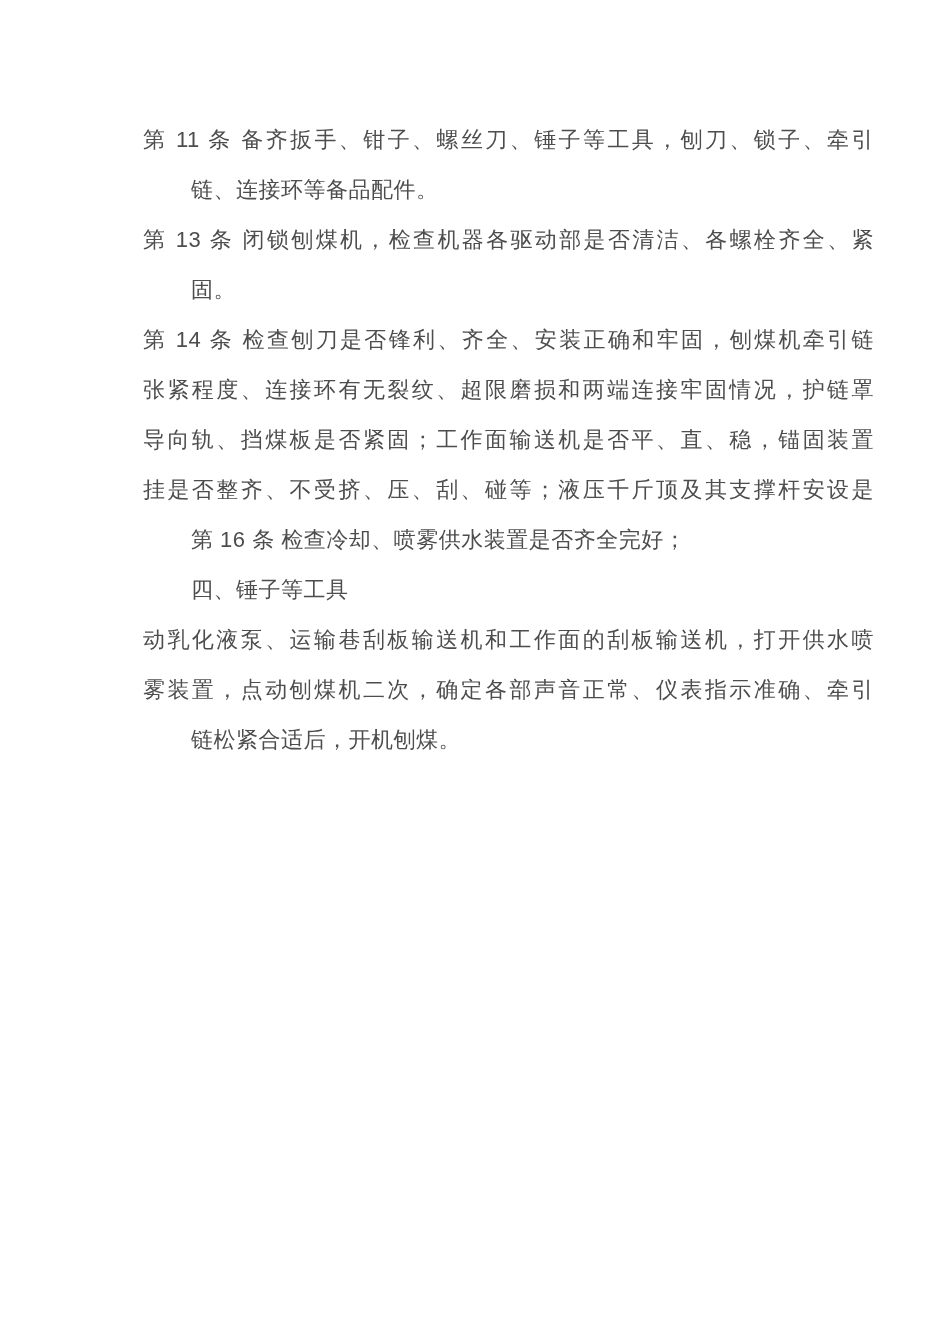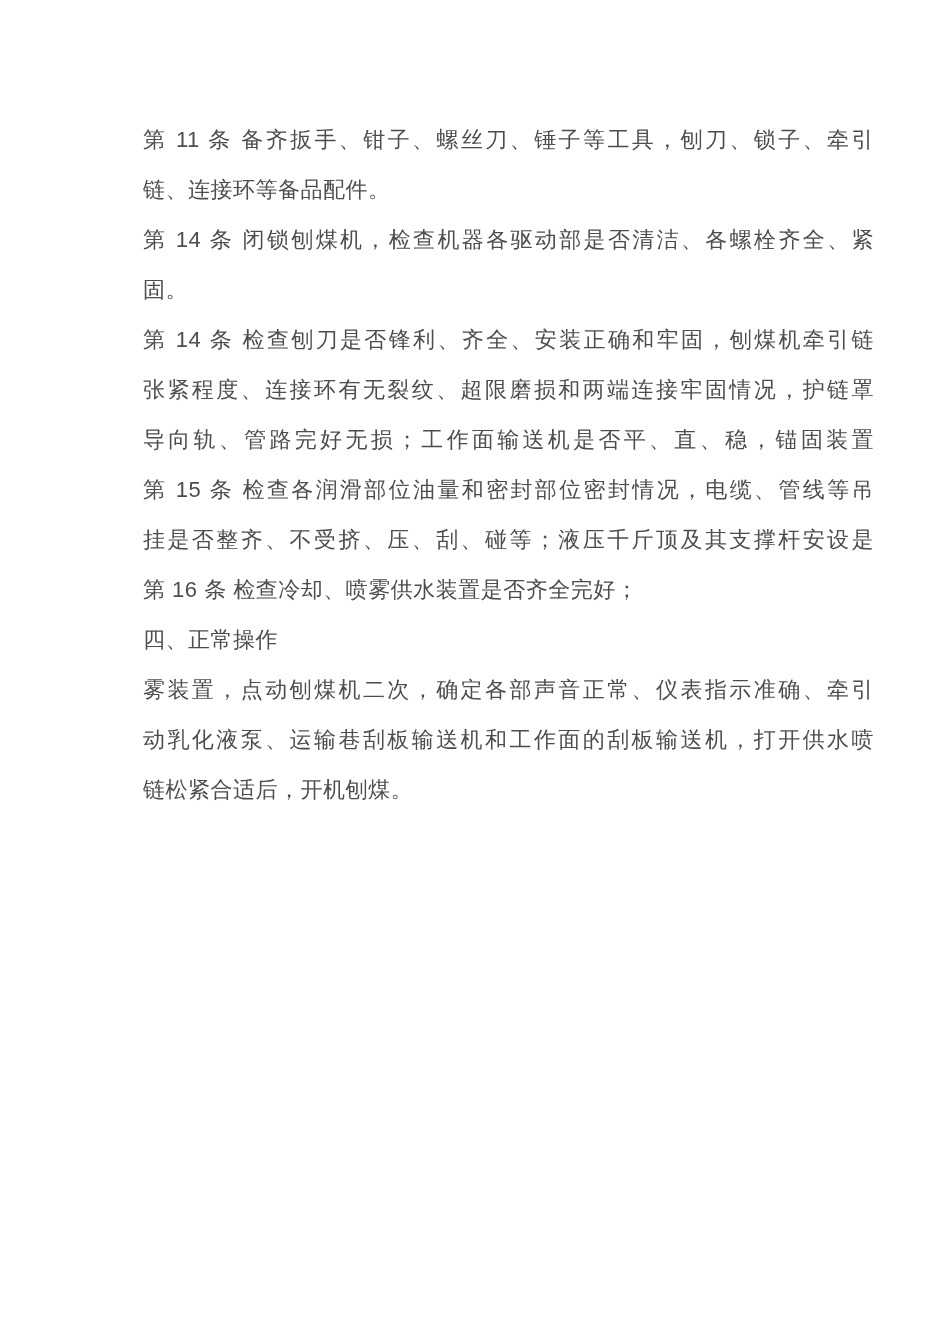--- a/index.html
+++ b/index.html
@@ -32,49 +32,49 @@
     line-height: 50px;
     color: #4d4d4d;
     text-align: justify;
     text-align-last: justify;
     white-space: normal;
     letter-spacing: 0.5px;
   }
   .line.para-end {
     text-align: right;
     text-align-last: left;
+    margin-left: 48px;
   }
 </style>
 </head>
 <body>
 
 <main class="page">
   <div class="doc-body" id="doc-body">
       <div class="para">
         <div class="line">第 11 条 备齐扳手、钳子、螺丝刀、锤子等工具，刨刀、锁子、牵引</div>
         <div class="line para-end">链、连接环等备品配件。</div>
       </div>
       <div class="para">
-        <div class="line">第 14 条 闭锁刨煤机，检查机器各驱动部是否清洁、各螺栓齐全、紧</div>
+        <div class="line">第 13 条 闭锁刨煤机，检查机器各驱动部是否清洁、各螺栓齐全、紧</div>
         <div class="line para-end">固。</div>
       </div>
       <div class="para">
         <div class="line">第 14 条 检查刨刀是否锋利、齐全、安装正确和牢固，刨煤机牵引链</div>
         <div class="line">张紧程度、连接环有无裂纹、超限磨损和两端连接牢固情况，护链罩</div>
-        <div class="line">导向轨、管路完好无损；工作面输送机是否平、直、稳，锚固装置</div>
+        <div class="line">导向轨、挡煤板是否紧固；工作面输送机是否平、直、稳，锚固装置</div>
       </div>
       <div class="para">
-        <div class="line">第 15 条 检查各润滑部位油量和密封部位密封情况，电缆、管线等吊</div>
         <div class="line">挂是否整齐、不受挤、压、刮、碰等；液压千斤顶及其支撑杆安设是</div>
       </div>
       <div class="para">
         <div class="line para-end">第 16 条 检查冷却、喷雾供水装置是否齐全完好；</div>
       </div>
       <div class="para">
-        <div class="line para-end">四、正常操作</div>
+        <div class="line para-end">四、锤子等工具</div>
       </div>
       <div class="para">
+        <div class="line">动乳化液泵、运输巷刮板输送机和工作面的刮板输送机，打开供水喷</div>
         <div class="line">雾装置，点动刨煤机二次，确定各部声音正常、仪表指示准确、牵引</div>
-        <div class="line">动乳化液泵、运输巷刮板输送机和工作面的刮板输送机，打开供水喷</div>
         <div class="line para-end">链松紧合适后，开机刨煤。</div>
       </div>
     </div>
 </main>
 
 </body></html>

